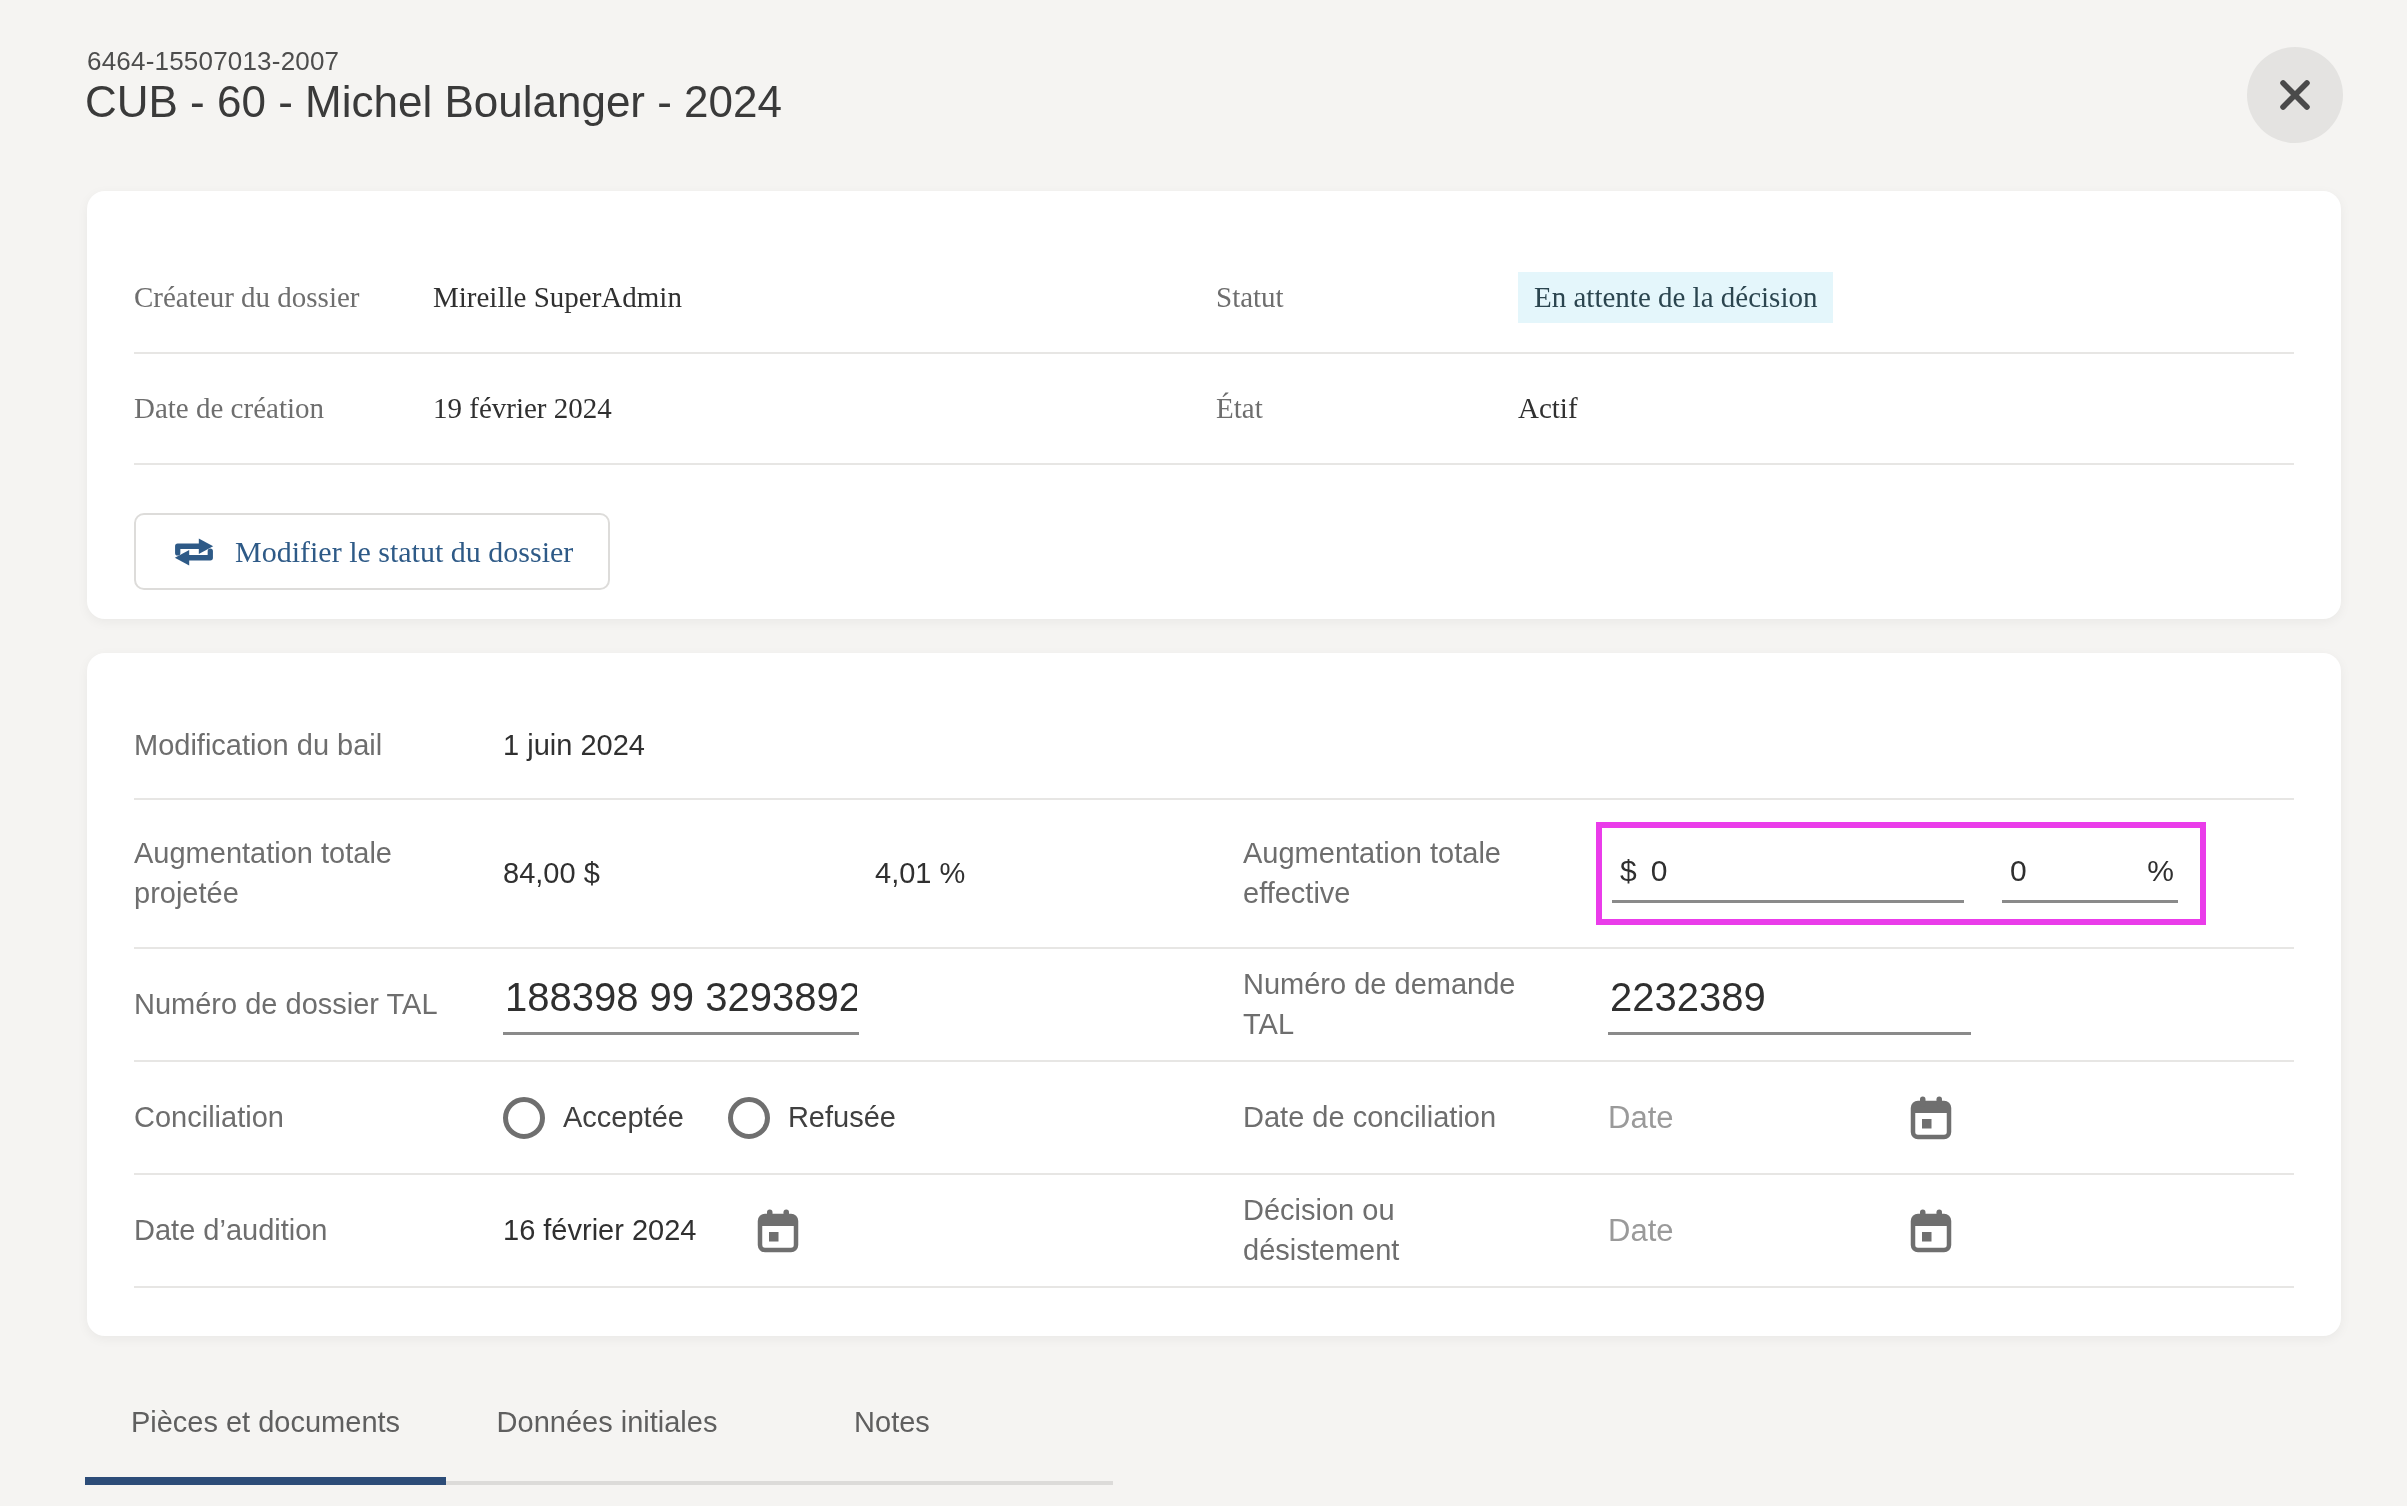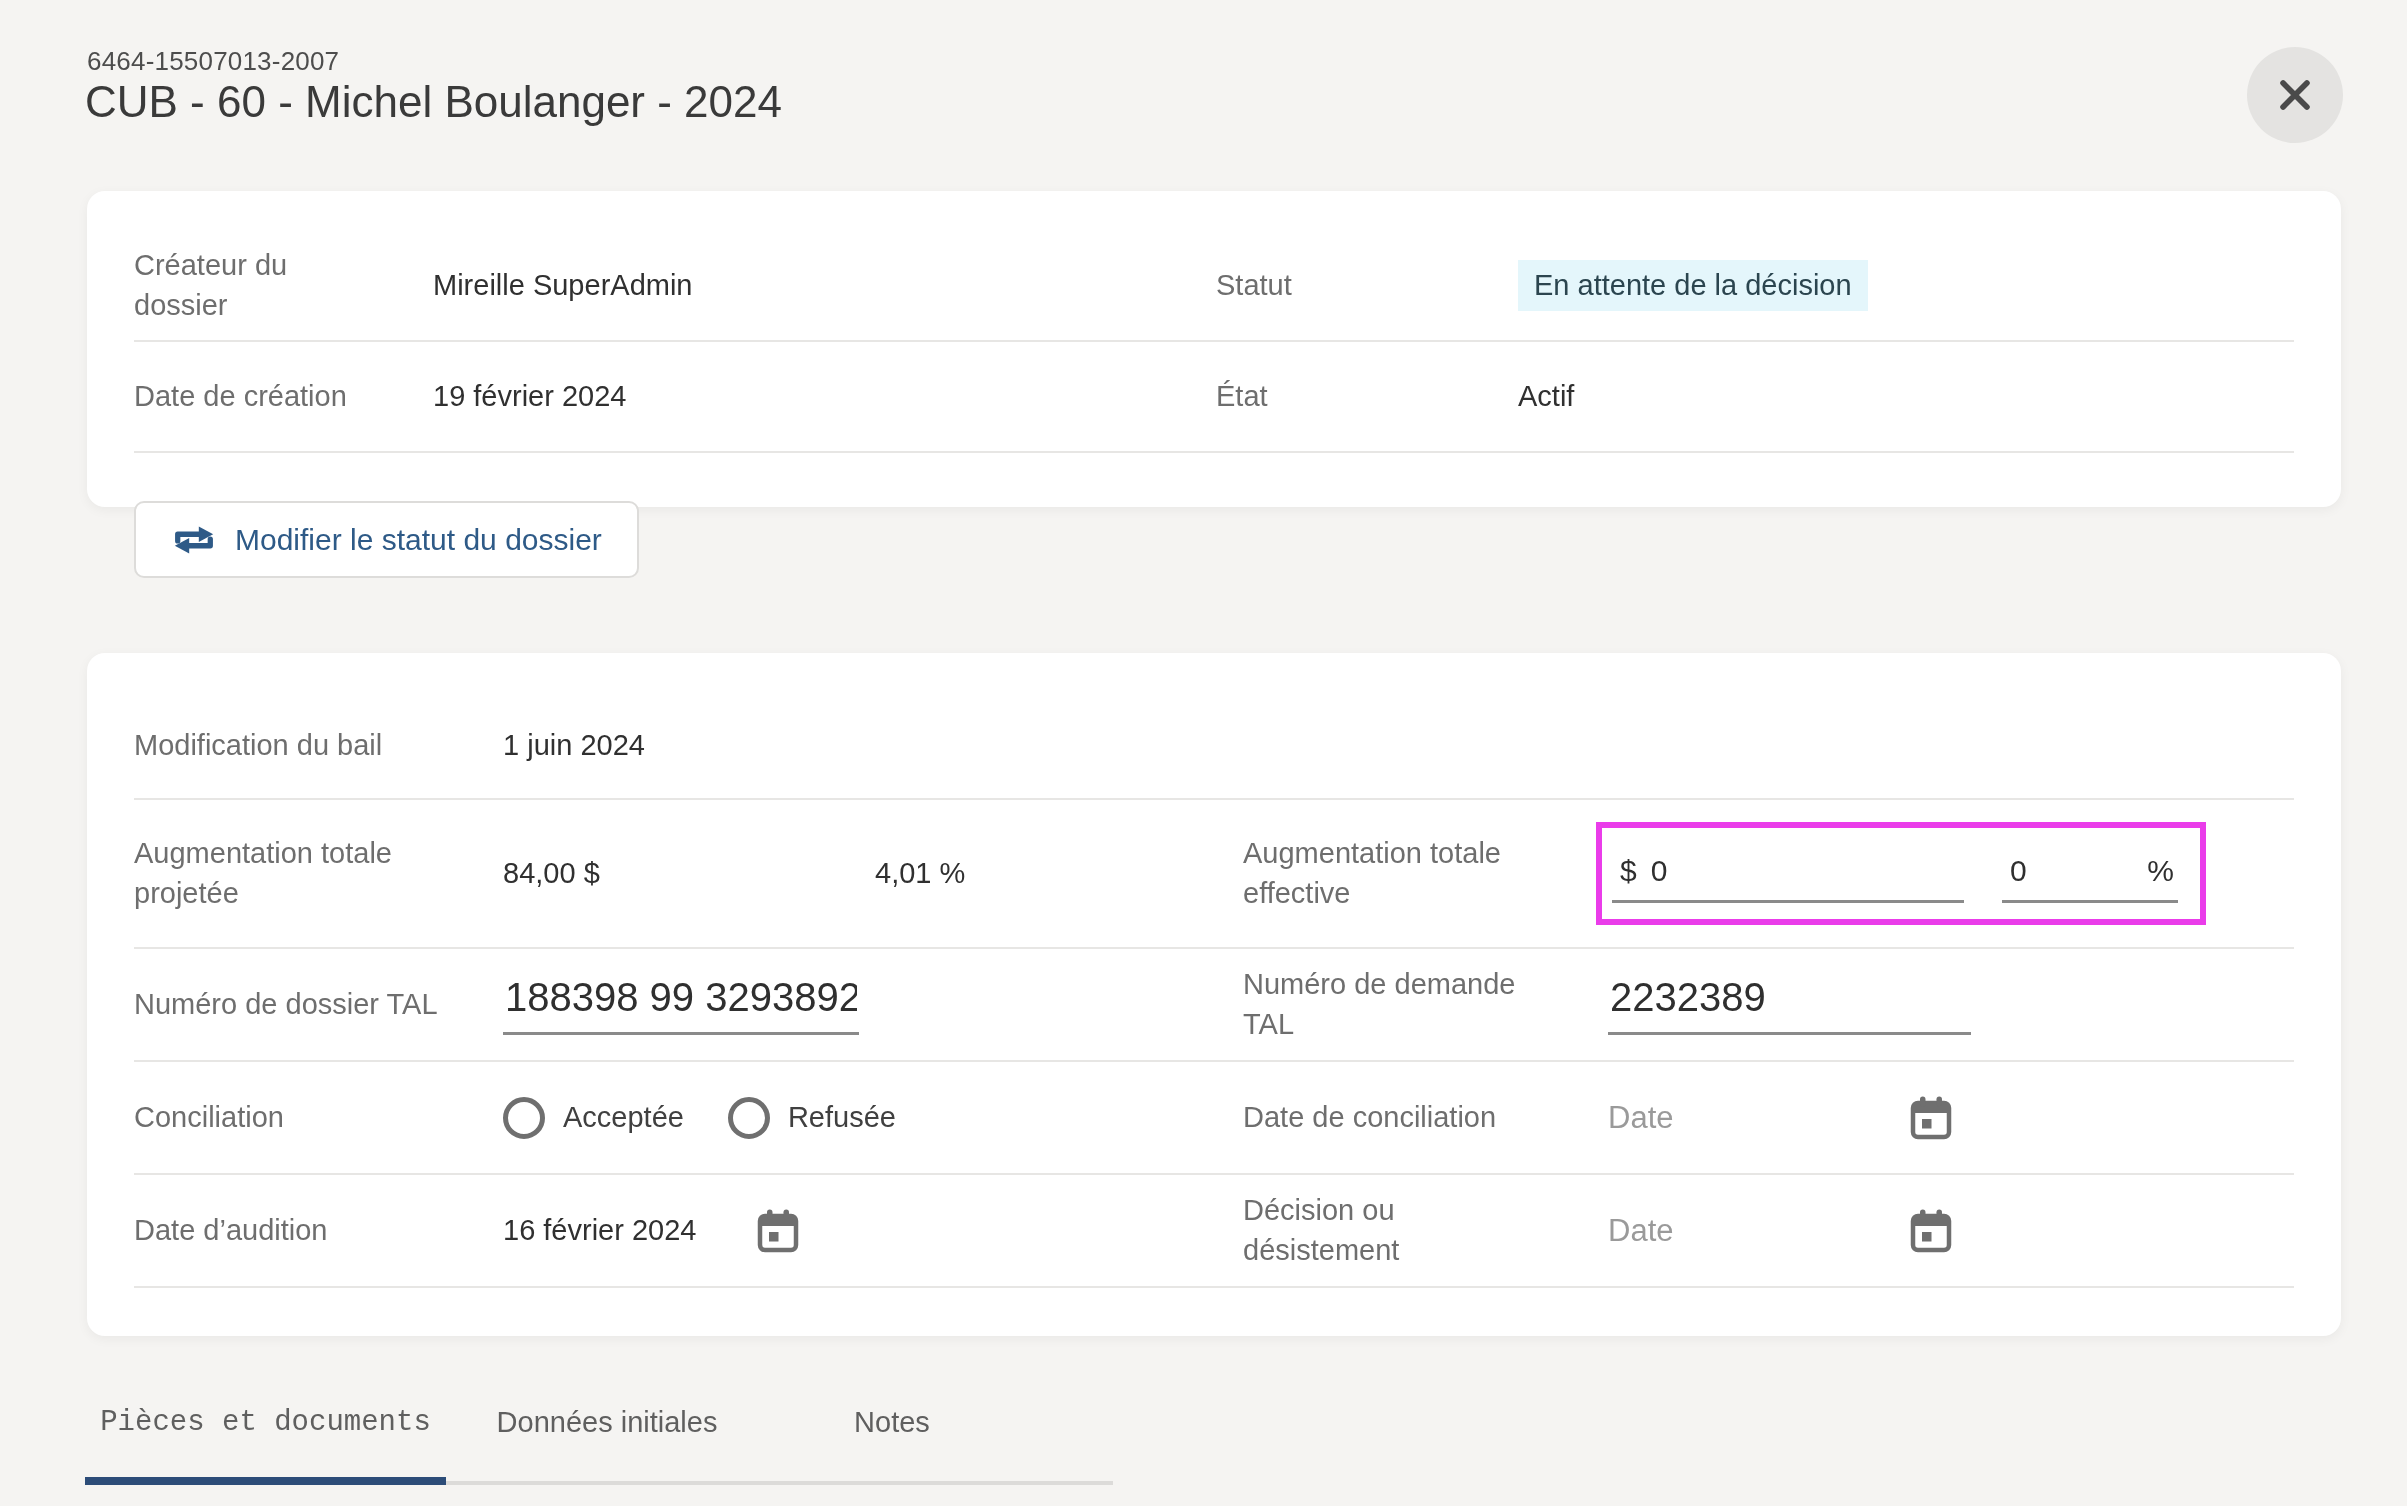--- a/index.html
+++ b/index.html
@@ -8,21 +8,21 @@
 
   
   .ref{position:absolute;left:87px;top:46px;font-size:26px;color:#4d4d4d;letter-spacing:0.2px;}
   .title{position:absolute;left:85px;top:77px;margin:0;font-size:44px;font-weight:400;color:#3a3a3a;}
   .close-btn{position:absolute;top:47px;right:65px;width:96px;height:96px;border-radius:50%;
              background:#e4e3e1;border:none;display:flex;align-items:center;justify-content:center;cursor:pointer;}
 
   
   .card{position:absolute;left:87px;width:2254px;background:#fff;border-radius:18px;
         box-shadow:0 3px 12px rgba(0,0,0,.05);box-sizing:border-box;padding:0 47px;}
-  .card-info{top:191px;height:316px;padding-top:40px;}
+  .card-info{top:191px;height:428px;padding-top:52px;font-family:Liberation Serif, serif;}
   .card-details{top:653px;height:683px;padding-top:40px;}
 
   .row{display:grid;align-items:center;border-bottom:2px solid #e7e6e4;box-sizing:border-box;}
   .card-info .row{grid-template-columns:299px 783px 302px 1fr;height:111px;}
   .card-details .row{grid-template-columns:369px 740px 365px 1fr;height:113px;}
   .card-details .row.r1{height:107px;}
   .card-details .row.r2{height:149px;}
 
   .label{font-size:29px;color:#6e6e6e;line-height:1.35;padding-right:54px;}
   .value{font-size:29px;color:#303030;}
@@ -55,21 +55,21 @@
 
   .date-field{display:flex;align-items:center;justify-content:space-between;width:298px;}
   .date-field.wide{width:346px;}
   .date-placeholder{color:#9a9a9a;font-size:31px;}
   .date-value{color:#303030;font-size:29px;}
   .cal-btn{background:none;border:none;padding:0;margin:0;cursor:pointer;display:flex;align-items:center;}
 
   
   .tabs{position:absolute;left:85px;top:1406px;width:1028px;display:flex;border-bottom:4px solid #dcdbd9;}
   .tab{font-size:29px;color:#5f5f5f;text-align:center;padding-bottom:42px;cursor:pointer;box-sizing:border-box;}
-  .tab.t1{width:361px;font-family:Liberation Mono, monospace;}
+  .tab.t1{width:361px;}
   .tab.t2{width:322px;}
   .tab.t3{width:248px;}
   .tab-indicator{position:absolute;left:0;bottom:-4px;width:361px;height:8px;background:#2c4c78;}
 </style>
 </head>
 <body>
 
 <div class="page">
 
   <div class="ref">6464-15507013-2007</div>

